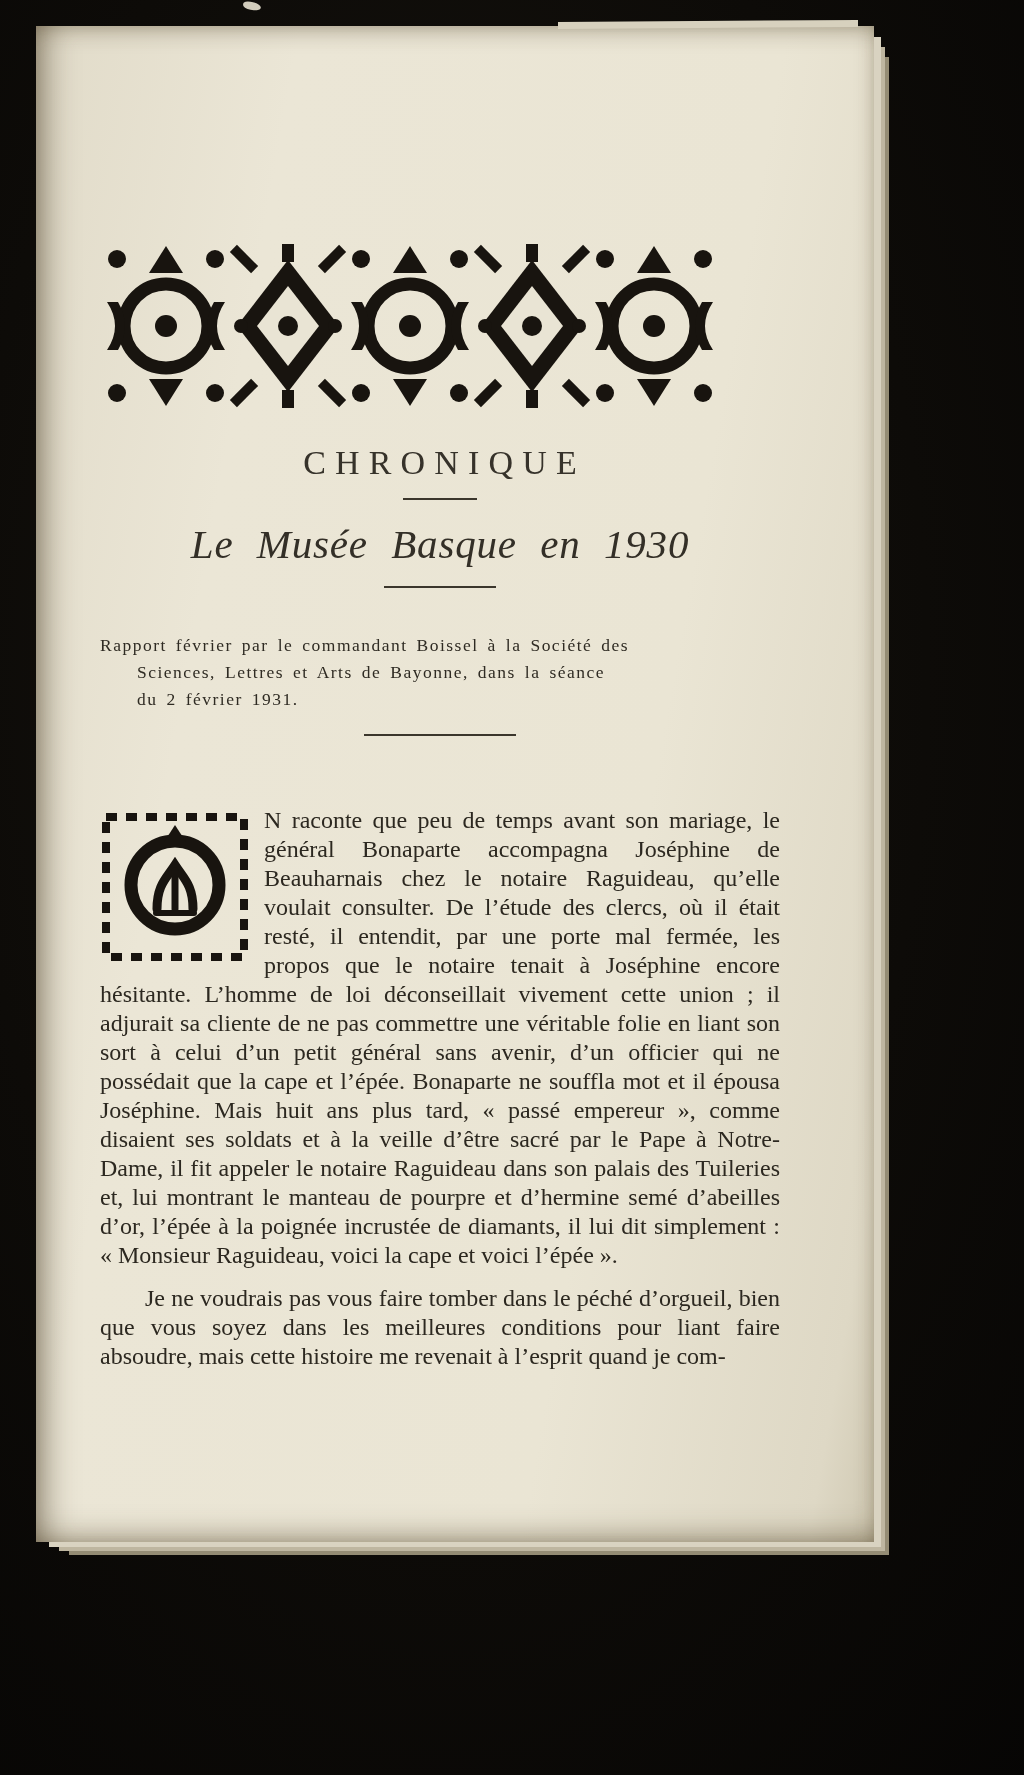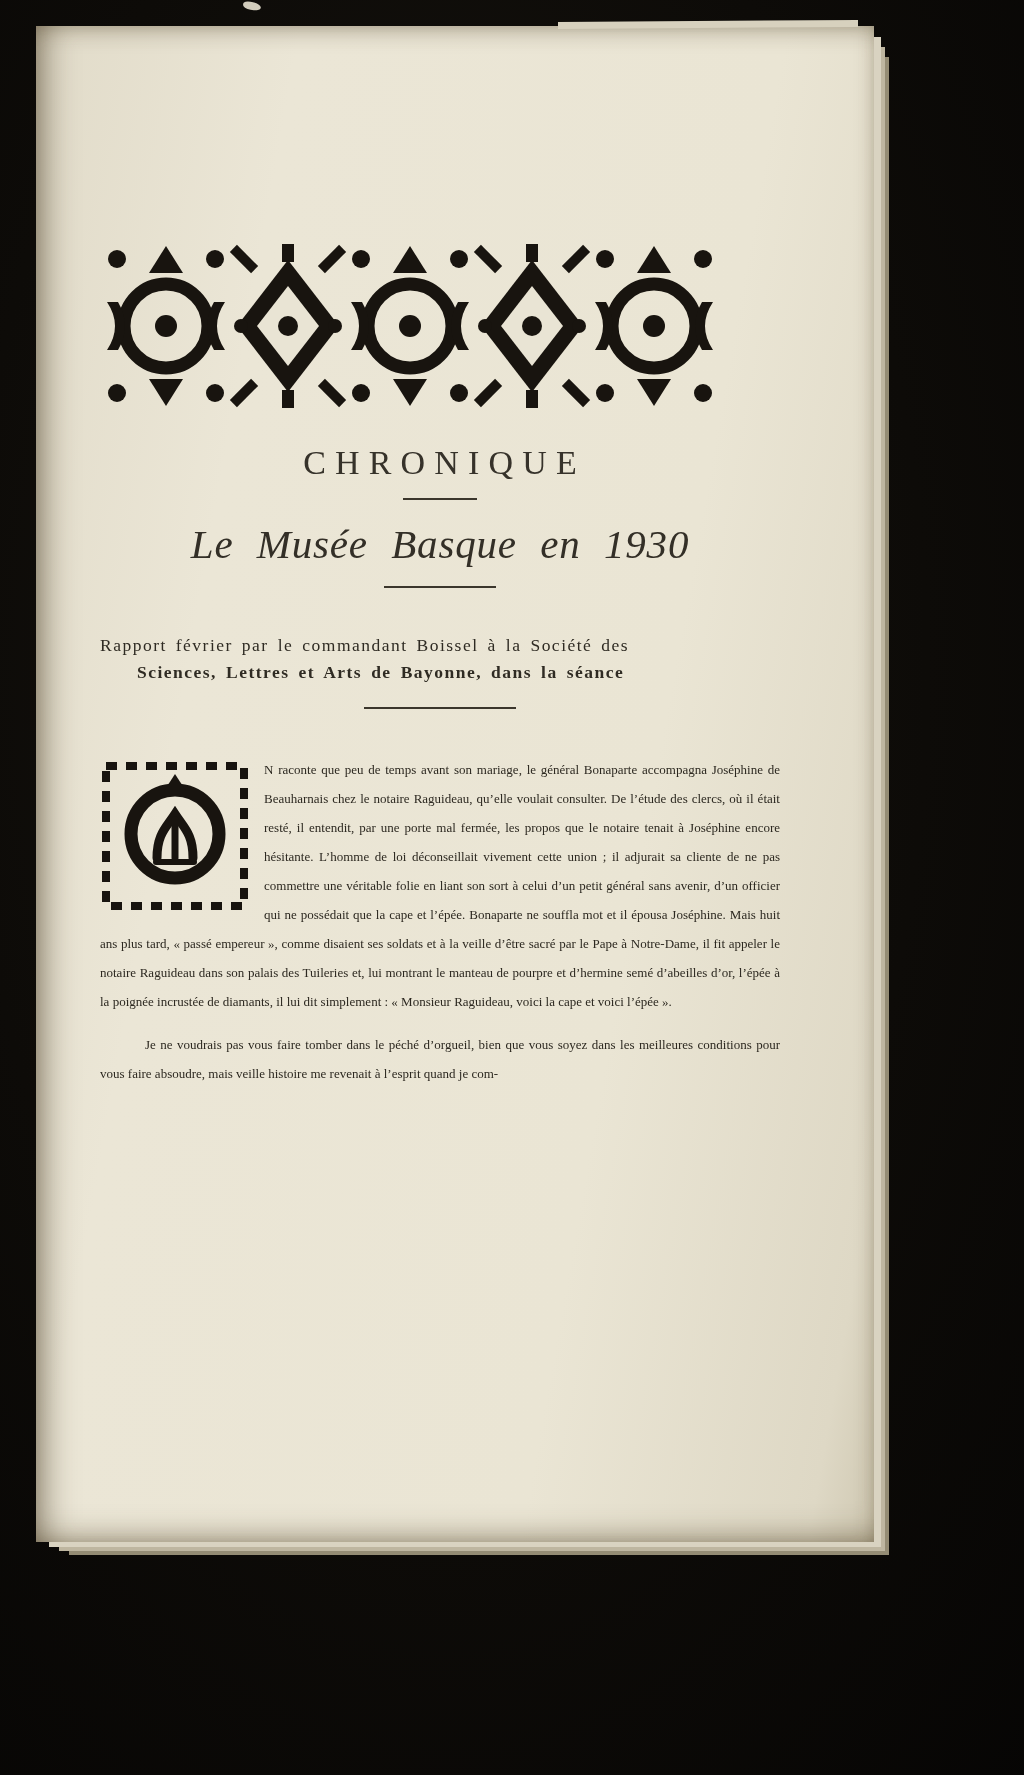--- a/index.html
+++ b/index.html
@@ -56,27 +56,27 @@
     color: #332f27;
   }
   .rule-2 { width: 112px; margin: 18px auto 0; }
 
   .report-note {
     margin-top: 44px;
     font-size: 17.5px; line-height: 27px;
     letter-spacing: .085em; word-spacing: .18em;
     color: #2f2b23;
   }
-  .report-line-indented { margin-left: 37px; font-weight: bold; }
+  .report-line-indented { margin-left: 37px; }
 
   .rule-3 { width: 152px; margin: 21px auto 0; height: 2px; }
 
   .article {
-    margin-top: 46px;
-    font-size: 13px; line-height: 29px;
+    margin-top: 70px;
+    font-size: 24px; line-height: 29px;
     text-align: justify;
     color: #2c2820;
   }
   .para { margin: 0; }
   .dropcap-block { float: left; width: 150px; height: 152px; margin: 5px 14px 2px 0; }
   .dropcap-svg { display: block; width: 150px; height: 152px; }
   .sr {
     position: absolute; width: 1px; height: 1px;
     overflow: hidden; clip: rect(0 0 0 0); clip-path: inset(50%); white-space: nowrap;
   }
@@ -131,37 +131,38 @@
 
       <h1 class="section-heading">CHRONIQUE</h1>
       <div class="rule rule-1"></div>
 
       <h2 class="article-title">Le Musée Basque en 1930</h2>
       <div class="rule rule-2"></div>
 
       <div class="report-note">
         <div class="report-line">Rapport février par le commandant Boissel à la Société des</div>
         <div class="report-line report-line-indented">Sciences, Lettres et Arts de Bayonne, dans la séance</div>
+        <div class="report-line report-line-indented">du 2 février 1931.</div>
       </div>
 
       <div class="rule rule-3"></div>
 
       <div class="article">
         <p class="para para-1">
           <span class="dropcap-block">
             <span class="sr">O</span>
 
             <svg class="dropcap-svg" viewBox="0 0 150 152" aria-hidden="true">
               <rect x="6" y="6" width="138" height="140" fill="none" stroke="#18140f" stroke-width="8" stroke-dasharray="11 9"></rect>
               <circle cx="75" cy="74" r="44" fill="none" stroke="#18140f" stroke-width="13"></circle>
               <path d="M75 14 l11 17 h-22 z" fill="#18140f"></path>
               <path d="M57 98 C57 74 66 68 75 54 C84 68 93 74 93 98" fill="none" stroke="#18140f" stroke-width="9" stroke-linecap="round"></path>
               <line x1="75" y1="60" x2="75" y2="98" stroke="#18140f" stroke-width="7" stroke-linecap="round"></line>
               <line x1="56" y1="102" x2="94" y2="102" stroke="#18140f" stroke-width="6" stroke-linecap="round"></line>
             </svg>
           </span><span>N raconte que peu de temps avant son mariage, le général Bonaparte accompagna Joséphine de Beauharnais chez le notaire Raguideau, qu’elle voulait consulter. De l’étude des clercs, où il était resté, il entendit, par une porte mal fermée, les propos que le notaire tenait à Joséphine encore hésitante. L’homme de loi déconseillait vivement cette union ; il adjurait sa cliente de ne pas commettre une véritable folie en liant son sort à celui d’un petit général sans avenir, d’un officier qui ne possédait que la cape et l’épée. Bonaparte ne souffla mot et il épousa Joséphine. Mais huit ans plus tard, « passé empereur », comme disaient ses soldats et à la veille d’être sacré par le Pape à Notre-Dame, il fit appeler le notaire Raguideau dans son palais des Tuileries et, lui montrant le manteau de pourpre et d’hermine semé d’abeilles d’or, l’épée à la poignée incrustée de diamants, il lui dit simplement : « Monsieur Raguideau, voici la cape et voici l’épée ».</span>
         </p>
-        <p class="para para-2">Je ne voudrais pas vous faire tomber dans le péché d’orgueil, bien que vous soyez dans les meilleures conditions pour vous faire absoudre, mais veille histoire me revenait à l’esprit quand je com-</p>
+        <p class="para para-2">Je ne voudrais pas vous faire tomber dans le péché d’orgueil, bien que vous soyez dans les meilleures conditions pour liant faire absoudre, mais cette histoire me revenait à l’esprit quand je com-</p>
       </div>
 
     </div>
   </div>
 </div>
 
 </body></html>

